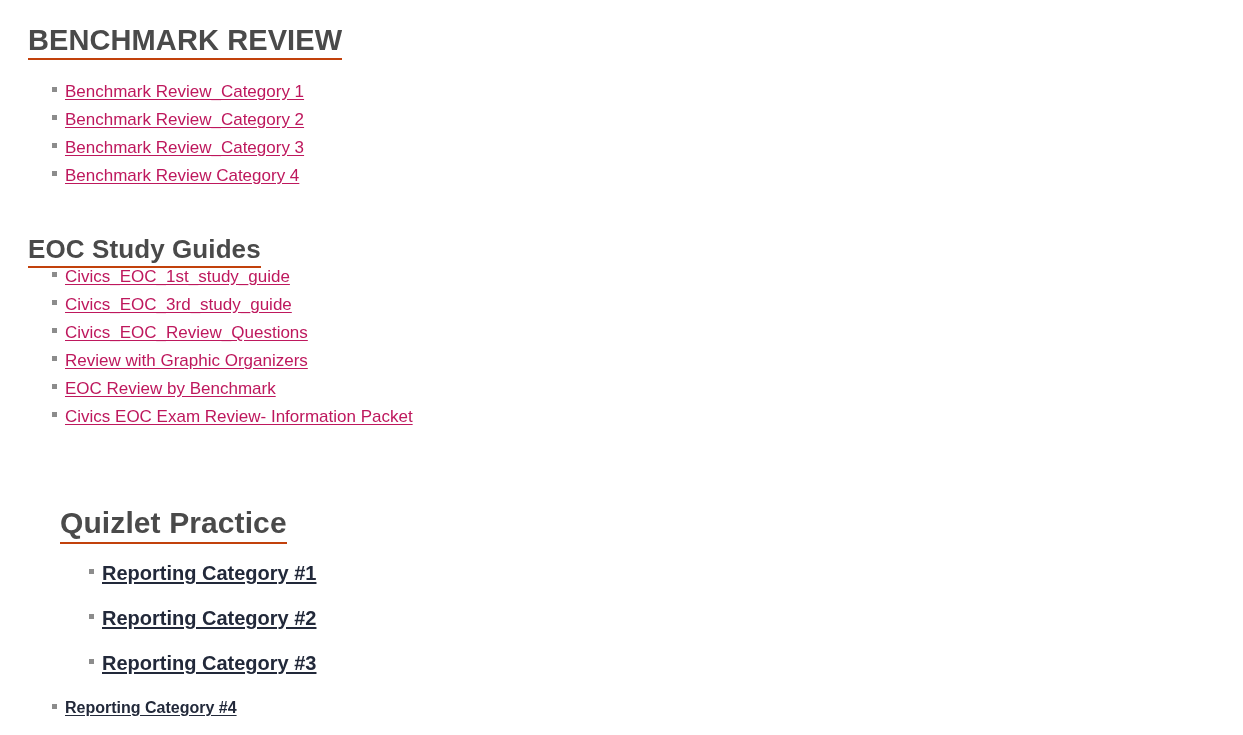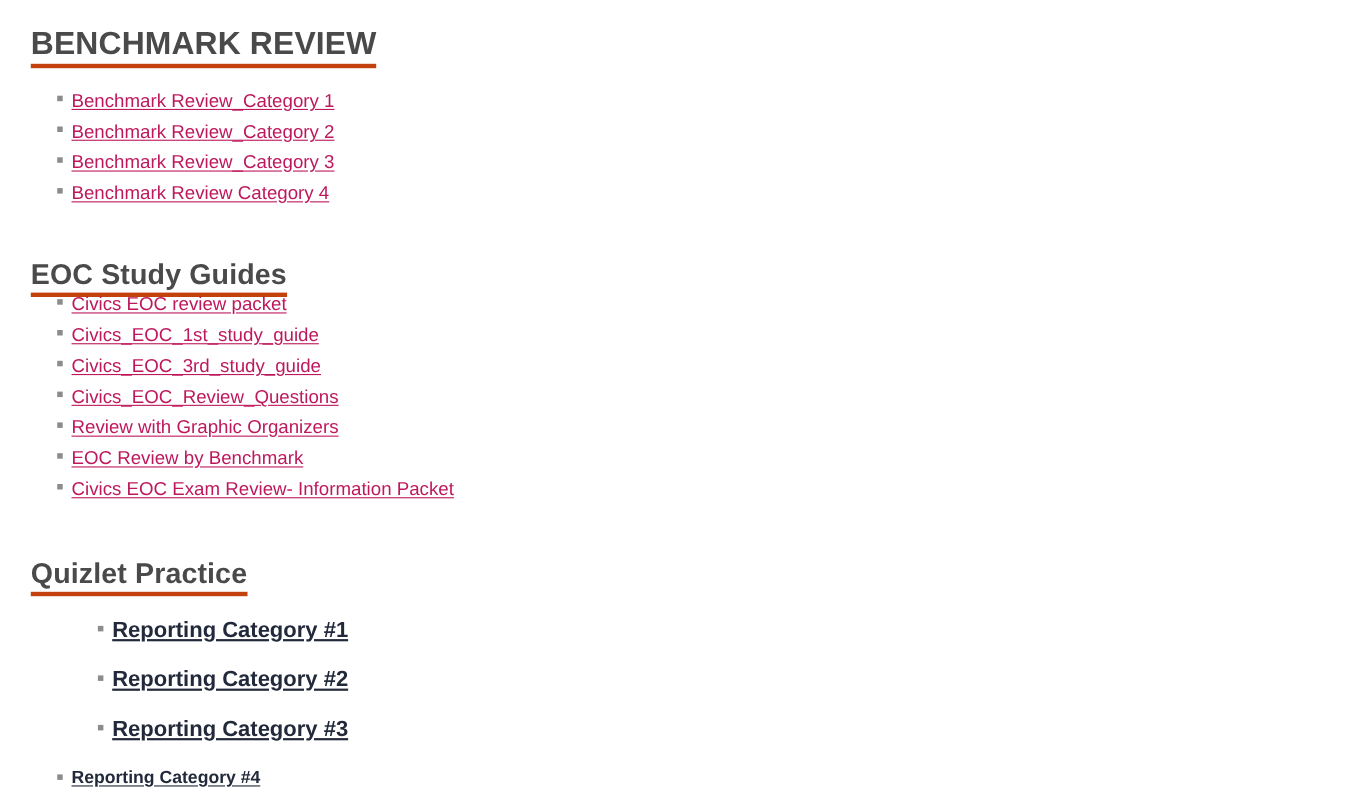--- a/index.html
+++ b/index.html
@@ -24,27 +24,27 @@
   
   .section-heading {
     margin: 0;
     padding: 0;
     font-weight: bold;
     color: #4a4a4a;
     letter-spacing: 0.1px;
   }
   .section-heading .htext {
     display: inline-block;
-    border-bottom: 4px solid #c2410c;
+    border-bottom: 2px solid #c2410c;
     padding-bottom: 1px;
     line-height: 1.15;
   }
   .h-benchmark { font-size: 29px; }
   .h-eoc       { font-size: 26px; }
-  .h-quizlet   { font-size: 26px; }
+  .h-quizlet   { font-size: 30px; margin-left: 32px; }
 
   .sec-benchmark { position: absolute; left: 28px; top: 24px; }
   .sec-eoc       { position: absolute; left: 28px; top: 209px; margin-top: 25px; }
   .sec-quizlet   { position: absolute; left: 28px; top: 506px; }
 
   
   ul.linklist {
     list-style: none;
     margin: 0;
     padding: 0;
@@ -130,24 +130,20 @@
     </li>
   </ul>
 
   <h2 class="section-heading h-eoc sec-eoc">
     <span class="htext">EOC Study Guides</span>
   </h2>
 
   <ul class="linklist list-eoc">
     <li>
       <span class="bullet"></span>
-      <a href="#">Civics EOC review packet</a>
-    </li>
-    <li>
-      <span class="bullet"></span>
       <a href="#">Civics_EOC_1st_study_guide</a>
     </li>
     <li>
       <span class="bullet"></span>
       <a href="#">Civics_EOC_3rd_study_guide</a>
     </li>
     <li>
       <span class="bullet"></span>
       <a href="#">Civics_EOC_Review_Questions</a>
     </li>

